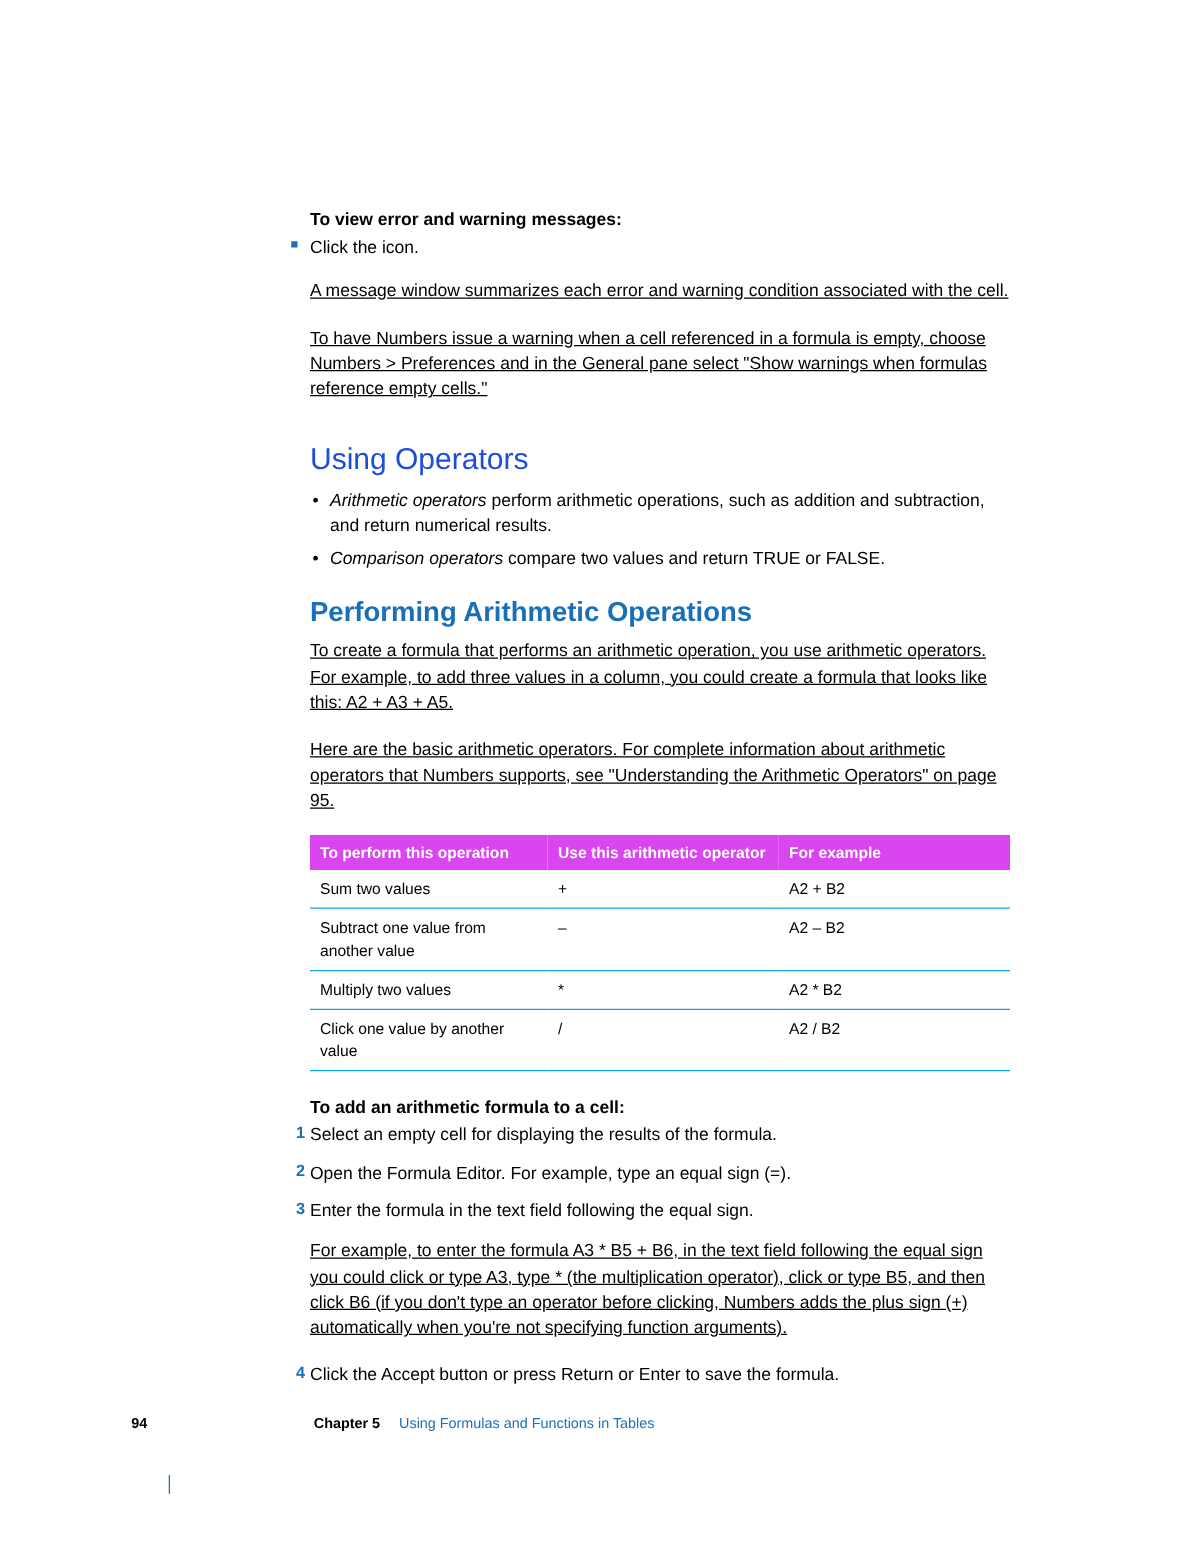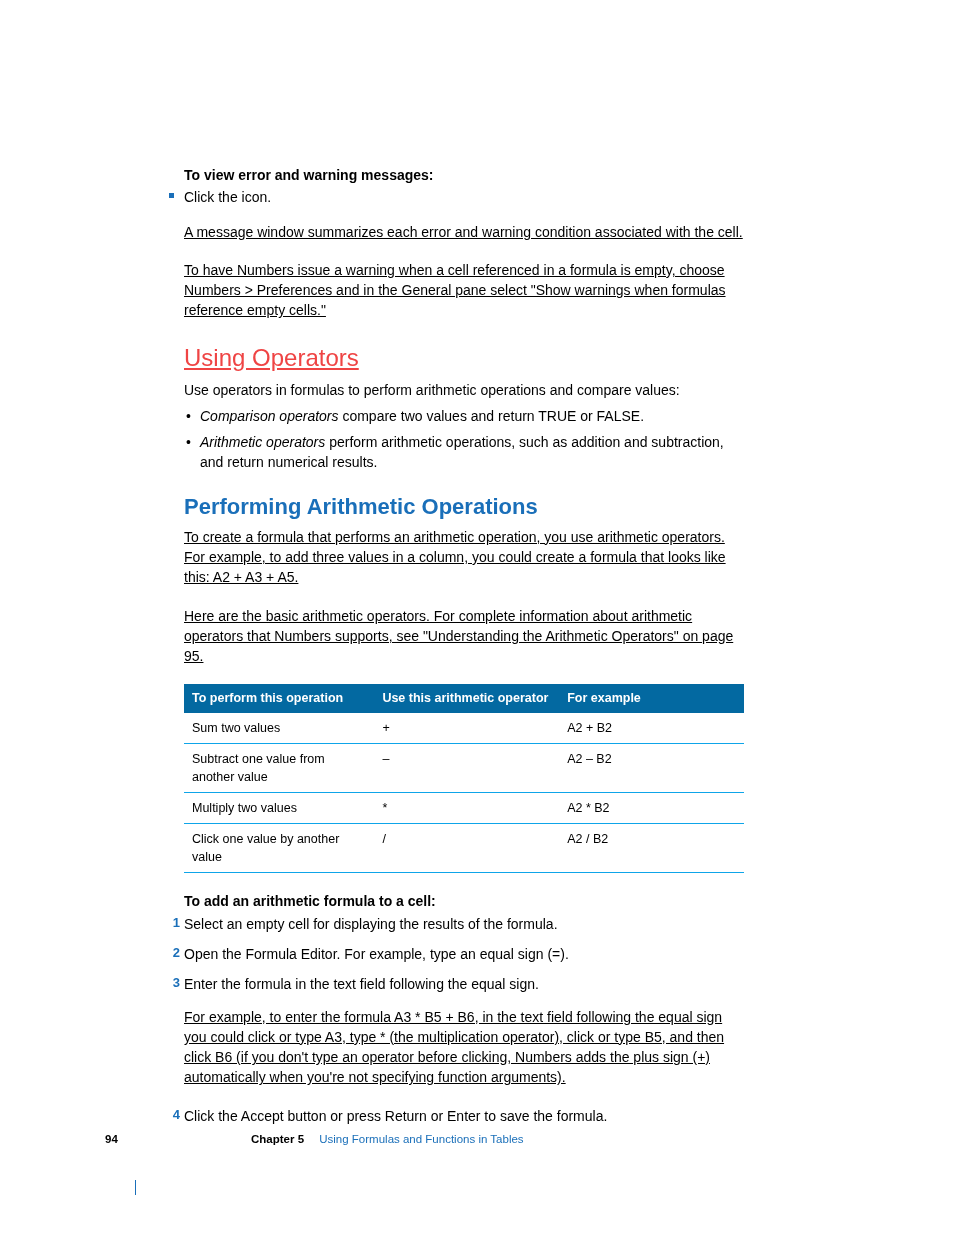--- a/index.html
+++ b/index.html
@@ -5,21 +5,21 @@
   body {
     margin: 0;
     padding: 0;
     font-family: "Myriad Pro", "Segoe UI", "Helvetica Neue", Arial, sans-serif;
     font-size: 14px;
     color: #000;
     background: #fff;
     width: 954px;
   }
   .page {
-    padding: 165px 110px 60px 54px;
+    padding: 165px 110px 60px 118px;
     position: relative;
     box-sizing: border-box;
     min-height: 1235px;
   }
   .content {
     margin-left: 130px;
     width: 560px;
     line-height: 1.45;
   }
   .bold-heading {
@@ -38,25 +38,24 @@
     background: #1a6fb9;
   }
   .para {
     margin: 0 0 18px 0;
     text-decoration: underline;
   }
   .para-tight {
     margin: 0 0 6px 0;
   }
   h1.section-title {
-    color: #ef4444;
+    color: #1d4ed8;
     font-weight: 400;
     font-size: 24px;
-    margin: 20px 0 4px 0;
-    text-decoration: underline;
+    margin: 30px 0 4px 0;
   }
   h2.subsection-title {
     color: #1a6fb9;
     font-weight: 600;
     font-size: 22px;
     margin: 18px 0 4px 0;
   }
   .em { font-style: italic; }
   ul.dot-list {
     list-style: none;
@@ -75,21 +74,21 @@
     top: 0;
     color: #000;
   }
   table.op-table {
     width: 100%;
     border-collapse: collapse;
     font-size: 12.5px;
     margin: 6px 0 18px 0;
   }
   table.op-table th {
-    background: #0369a1;
+    background: #d946ef;
     color: #fff;
     text-align: left;
     font-weight: 600;
     padding: 5px 8px;
   }
   table.op-table td {
     padding: 6px 8px;
     border-bottom: 1px solid #0ea5e9;
     vertical-align: top;
   }
@@ -148,27 +147,26 @@
 
     <div class="bold-heading">To view error and warning messages:</div>
     <div class="bullet-row para-tight">
       <span class="square"></span>
       <span>Click the icon.</span>
     </div>
     <p class="para" style="margin-top:14px;">A message window summarizes each error and warning condition associated with the cell.</p>
     <p class="para">To have Numbers issue a warning when a cell referenced in a formula is empty, choose Numbers &gt; Preferences and in the General pane select "Show warnings when formulas reference empty cells."</p>
 
     <h1 class="section-title">Using Operators</h1>
-    <div class="para-tight">Use operators in formulas to perform arithmetic operations and compare values:</div>
     <ul class="dot-list">
       <li>
-        <span class="em">Comparison operators</span><span> compare two values and return TRUE or FALSE.</span>
+        <span class="em">Arithmetic operators</span><span> perform arithmetic operations, such as addition and subtraction, and return numerical results.</span>
       </li>
       <li>
-        <span class="em">Arithmetic operators</span><span> perform arithmetic operations, such as addition and subtraction, and return numerical results.</span>
+        <span class="em">Comparison operators</span><span> compare two values and return TRUE or FALSE.</span>
       </li>
     </ul>
 
     <h2 class="subsection-title">Performing Arithmetic Operations</h2>
     <p class="para" style="margin-top:2px;">To create a formula that performs an arithmetic operation, you use arithmetic operators. For example, to add three values in a column, you could create a formula that looks like this:  A2 + A3 + A5.</p>
     <p class="para">Here are the basic arithmetic operators. For complete information about arithmetic operators that Numbers supports, see "Understanding the Arithmetic Operators" on page 95.</p>
 
     <table class="op-table">
       <thead>
         <tr>

